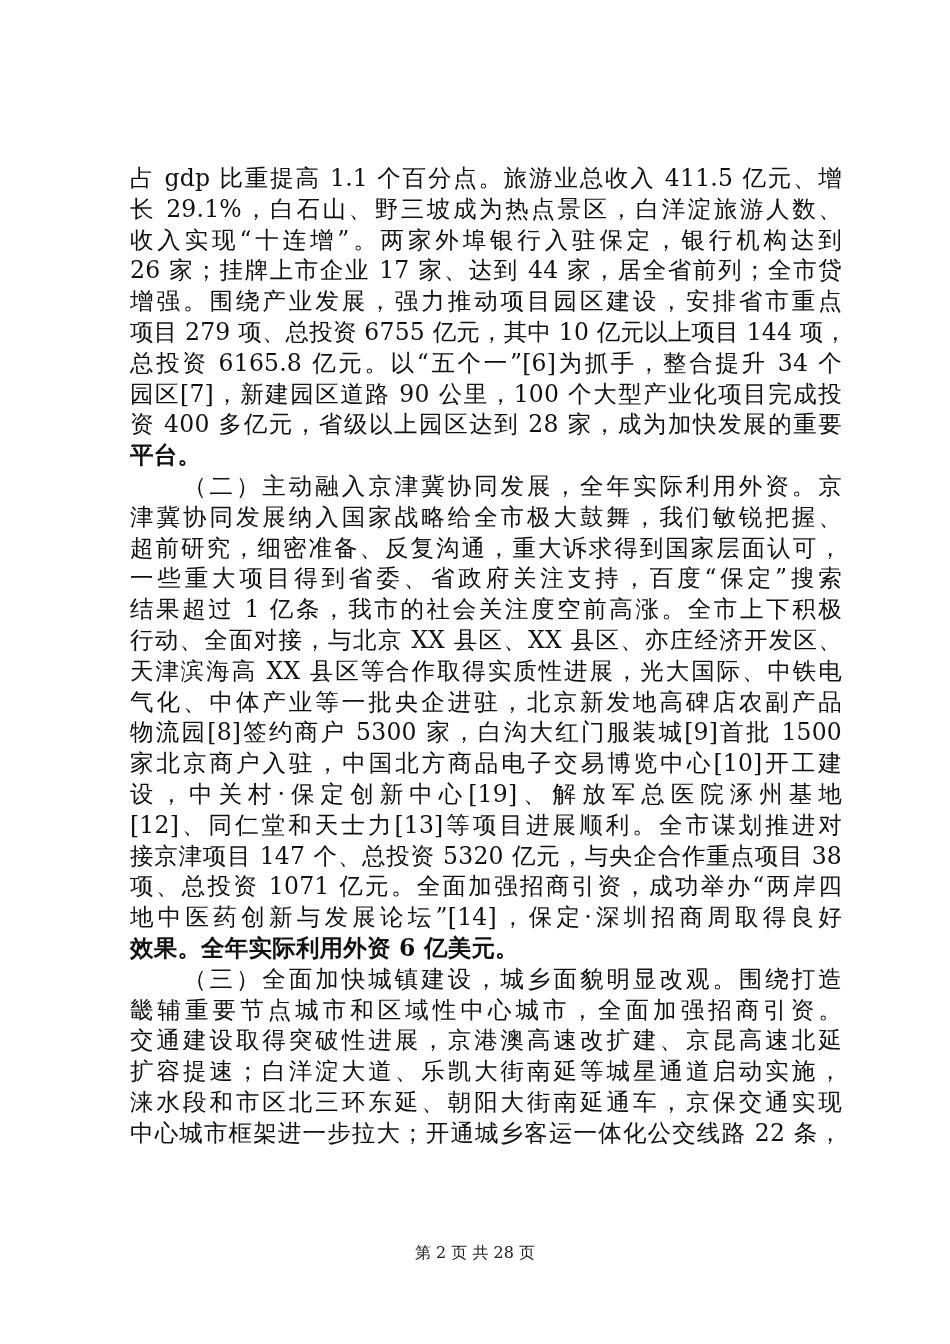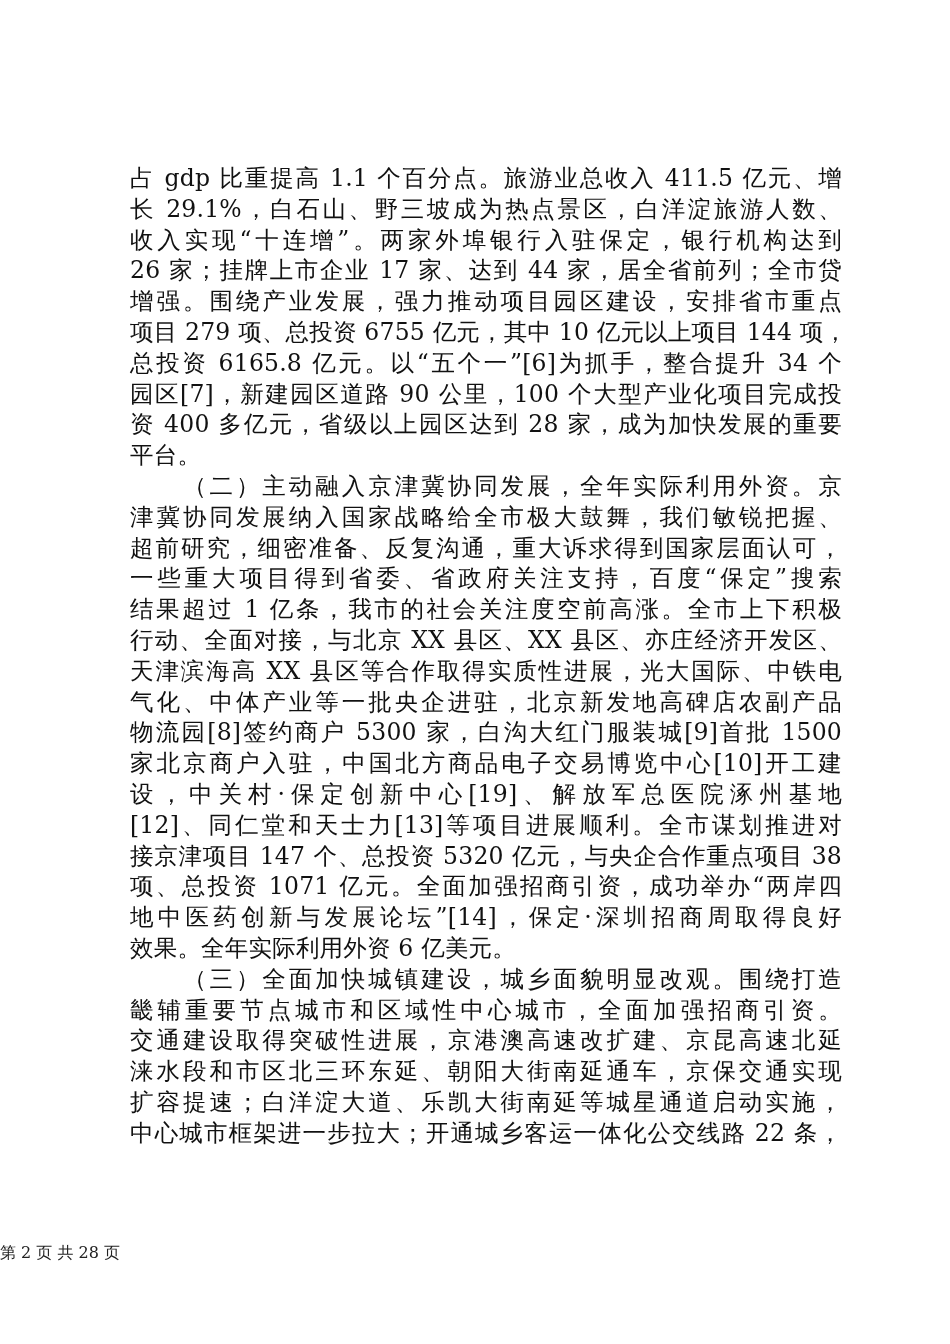--- a/index.html
+++ b/index.html
@@ -2,22 +2,22 @@
 <html><head>
 <meta charset="utf-8">
 <style>
   html, body { margin: 0; padding: 0; background: #ffffff; }
   body { width: 950px; height: 1344px; position: relative; overflow: hidden;
          font-family: "DejaVu Serif", "Liberation Serif", serif; color: #111; }
   .page { position: absolute; left: 0; top: 0; width: 950px; height: 1344px; background: #fff; }
   .body-text { position: absolute; left: 130px; top: 163px; width: 712px; }
   .line { height: 30.8px; line-height: 30.8px; font-size: 23.5px; white-space: nowrap;
           letter-spacing: 0.2px; text-align: justify; text-align-last: justify; }
-  .line.last { text-align-last: left; }
-  .footer { position: absolute; left: 0; width: 950px; top: 1243px; 
+  .line.last { text-align-last: left; font-weight: bold; }
+  .footer { position: absolute; left: 0; width: 950px; top: 1243px; text-align: center;
             font-size: 16px; color: #222; }
 </style>
 </head>
 <body>
 
 <div class="page">
   <div class="body-text" id="body-text">
       <div class="line">占 gdp 比重提高 1.1 个百分点。旅游业总收入 411.5 亿元、增</div>
       <div class="line">长 29.1%，白石山、野三坡成为热点景区，白洋淀旅游人数、</div>
       <div class="line">收入实现“十连增”。两家外埠银行入驻保定，银行机构达到</div>
@@ -40,18 +40,18 @@
       <div class="line">家北京商户入驻，中国北方商品电子交易博览中心[10]开工建</div>
       <div class="line">设，中关村·保定创新中心[19]、解放军总医院涿州基地</div>
       <div class="line">[12]、同仁堂和天士力[13]等项目进展顺利。全市谋划推进对</div>
       <div class="line">接京津项目 147 个、总投资 5320 亿元，与央企合作重点项目 38</div>
       <div class="line">项、总投资 1071 亿元。全面加强招商引资，成功举办“两岸四</div>
       <div class="line">地中医药创新与发展论坛”[14]，保定·深圳招商周取得良好</div>
       <div class="line last">效果。全年实际利用外资 6 亿美元。</div>
       <div class="line">　　（三）全面加快城镇建设，城乡面貌明显改观。围绕打造</div>
       <div class="line">畿辅重要节点城市和区域性中心城市，全面加强招商引资。</div>
       <div class="line">交通建设取得突破性进展，京港澳高速改扩建、京昆高速北延</div>
+      <div class="line">扩容提速；白洋淀大道、乐凯大街南延等城星通道启动实施，</div>
       <div class="line">涞水段和市区北三环东延、朝阳大街南延通车，京保交通实现</div>
-      <div class="line">扩容提速；白洋淀大道、乐凯大街南延等城星通道启动实施，</div>
       <div class="line">中心城市框架进一步拉大；开通城乡客运一体化公交线路 22 条，</div>
     </div>
   <div class="footer">第 2 页  共 28 页</div>
 </div>
 
 </body></html>

